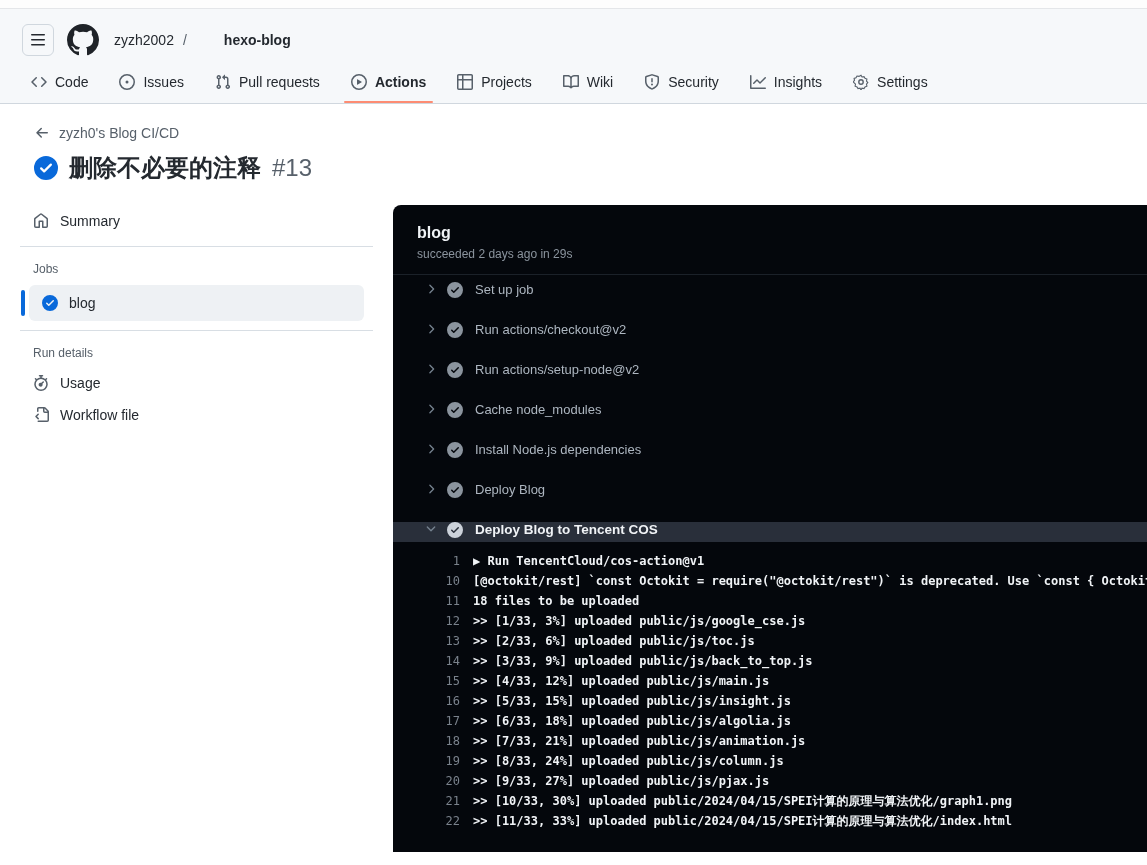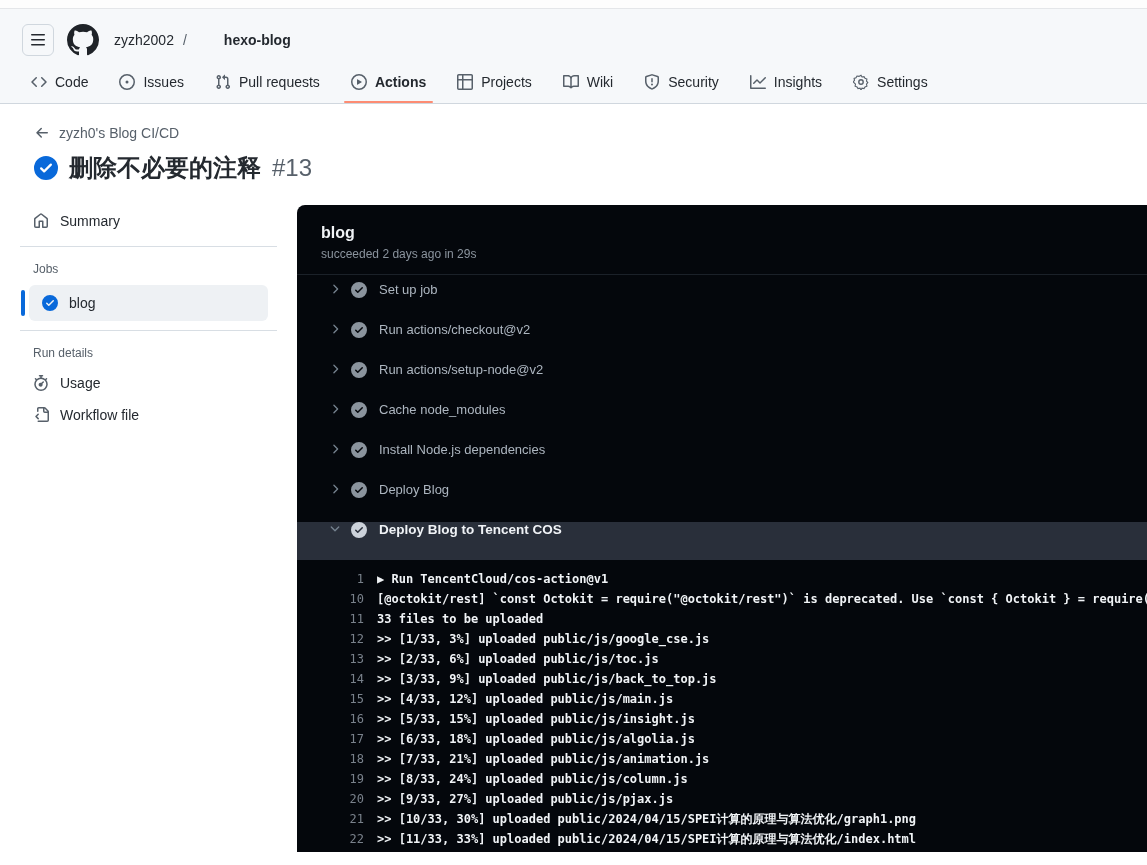--- a/index.html
+++ b/index.html
@@ -33,21 +33,21 @@
   .back-link { display:flex; align-items:center; gap:9px; font-size:14px; color:#57606a;
     cursor:pointer; width:max-content; }
   .run-title-row { display:flex; align-items:center; gap:11px; margin-top:11px; }
   .status-badge-lg { width:24px; height:24px; color:#0969da; }
   .run-title { font-size:24px; font-weight:600; color:#24292f; }
   .run-number { font-size:24px; font-weight:400; color:#57606a; }
 
   
   .content { display:flex; align-items:flex-start; margin-top:21px; }
 
-  .sidebar { width:297px; flex-shrink:0; padding-left:20px; }
+  .sidebar { width:393px; flex-shrink:0; padding-left:20px; }
   .side-item { display:flex; align-items:center; gap:11px; padding:8px 13px; font-size:14px;
     color:#24292f; border-radius:6px; cursor:pointer; }
   .side-item .s-icon { color:#57606a; }
   .side-divider { height:1px; background:#d8dee4; margin:9px 20px 9px 0; }
   .side-heading { font-size:12px; color:#57606a; padding:6px 13px 7px; }
   .job-item { position:relative; display:flex; align-items:center; gap:11px; margin:2px 29px 2px 9px;
     padding:10px 13px; background:#eef1f4; border-radius:6px; font-size:14px; font-weight:500;
     color:#24292f; cursor:pointer; }
   .job-item::before { content:""; position:absolute; left:-8px; top:50%; transform:translateY(-50%);
     width:4px; height:26px; background:#0969da; border-radius:3px; }
@@ -58,21 +58,21 @@
     height:647px; overflow:hidden; }
   .panel-header { padding:19px 24px 13px; border-bottom:1px solid #1b2129; }
   .panel-title { font-size:16px; font-weight:700; color:#f0f3f6; }
   .panel-sub { font-size:12px; color:#8b949e; margin-top:5px; }
 
   .steps { padding-top:7px; }
   .step { display:flex; align-items:flex-start; height:40px; padding:0 16px 0 31px; cursor:pointer; }
   .step .chev { color:#768390; margin-right:9px; flex-shrink:0; }
   .step .check { color:#8b949e; margin-right:12px; flex-shrink:0; }
   .step .label { font-size:13px; color:#adb6c0; }
-  .step.expanded { background:#292f3a; height:38px; }
+  .step.expanded { background:#292f3a; height:20px; }
   .step.expanded .check { color:#ccd2da; }
   .step.expanded .label { color:#f0f3f6; font-weight:600; font-size:13.5px; }
 
   .log { padding-top:9px; font-family:"DejaVu Sans Mono", monospace; font-size:12px; }
   .log-line { display:flex; height:20px; line-height:20px; white-space:pre; }
   .log-num { width:67px; text-align:right; color:#7a828c; flex-shrink:0; cursor:pointer; }
   .log-txt { padding-left:13px; color:#f0f3f6; font-weight:600; overflow:hidden; }
 </style>
 </head>
 <body>
@@ -334,21 +334,21 @@
               <path d="M8 16A8 8 0 1 1 8 0a8 8 0 0 1 0 16Zm3.78-9.72a.751.751 0 0 0-.018-1.042.751.751 0 0 0-1.042-.018L6.75 9.19 5.28 7.72a.751.751 0 0 0-1.042.018.751.751 0 0 0-.018 1.042l2 2a.75.75 0 0 0 1.06 0Z"></path>
             </svg>
           </span>
         <span class="label">Deploy Blog to Tencent COS</span>
       </div>
     </div>
 
     <div class="log">
       <div class="log-line"><span class="log-num">1</span><span class="log-txt">▶ Run TencentCloud/cos-action@v1</span></div>
       <div class="log-line"><span class="log-num">10</span><span class="log-txt">[@octokit/rest] `const Octokit = require("@octokit/rest")` is deprecated. Use `const { Octokit } = require(</span></div>
-      <div class="log-line"><span class="log-num">11</span><span class="log-txt">33 files to be uploaded</span></div>
+      <div class="log-line"><span class="log-num">11</span><span class="log-txt">18 files to be uploaded</span></div>
       <div class="log-line"><span class="log-num">12</span><span class="log-txt">&gt;&gt; [1/33, 3%] uploaded public/js/google_cse.js</span></div>
       <div class="log-line"><span class="log-num">13</span><span class="log-txt">&gt;&gt; [2/33, 6%] uploaded public/js/toc.js</span></div>
       <div class="log-line"><span class="log-num">14</span><span class="log-txt">&gt;&gt; [3/33, 9%] uploaded public/js/back_to_top.js</span></div>
       <div class="log-line"><span class="log-num">15</span><span class="log-txt">&gt;&gt; [4/33, 12%] uploaded public/js/main.js</span></div>
       <div class="log-line"><span class="log-num">16</span><span class="log-txt">&gt;&gt; [5/33, 15%] uploaded public/js/insight.js</span></div>
       <div class="log-line"><span class="log-num">17</span><span class="log-txt">&gt;&gt; [6/33, 18%] uploaded public/js/algolia.js</span></div>
       <div class="log-line"><span class="log-num">18</span><span class="log-txt">&gt;&gt; [7/33, 21%] uploaded public/js/animation.js</span></div>
       <div class="log-line"><span class="log-num">19</span><span class="log-txt">&gt;&gt; [8/33, 24%] uploaded public/js/column.js</span></div>
       <div class="log-line"><span class="log-num">20</span><span class="log-txt">&gt;&gt; [9/33, 27%] uploaded public/js/pjax.js</span></div>
       <div class="log-line"><span class="log-num">21</span><span class="log-txt">&gt;&gt; [10/33, 30%] uploaded public/2024/04/15/SPEI计算的原理与算法优化/graph1.png</span></div>

